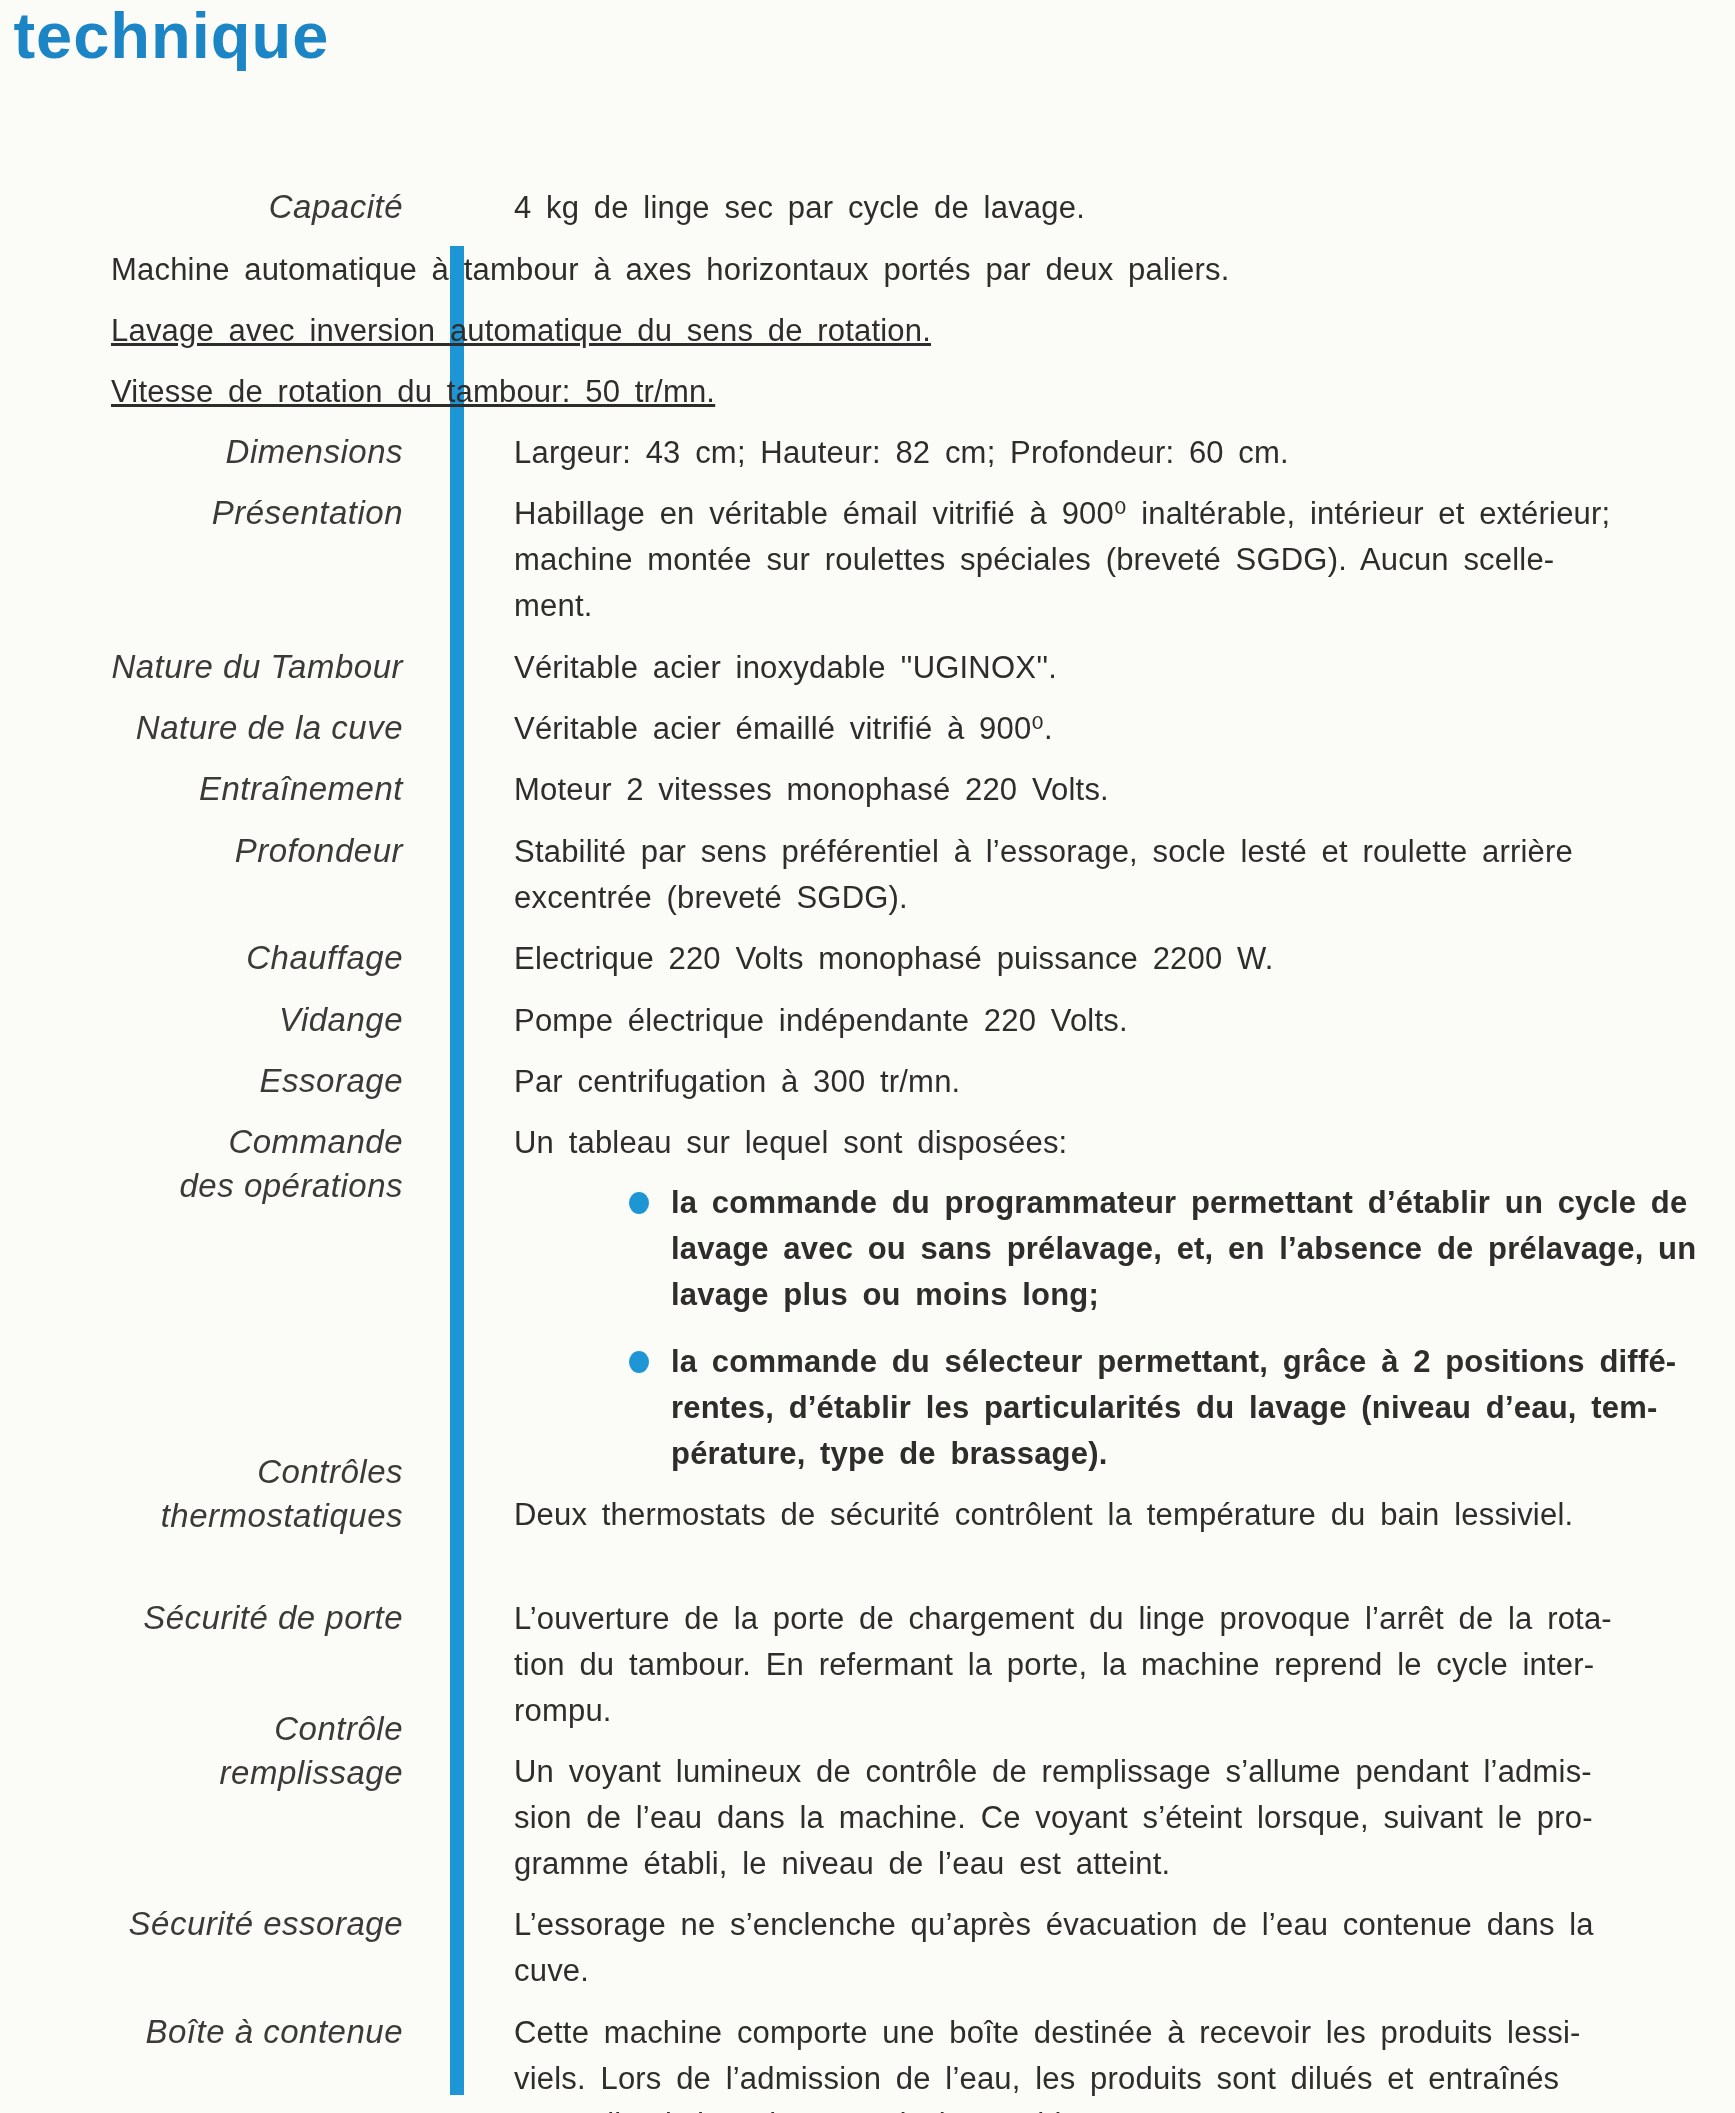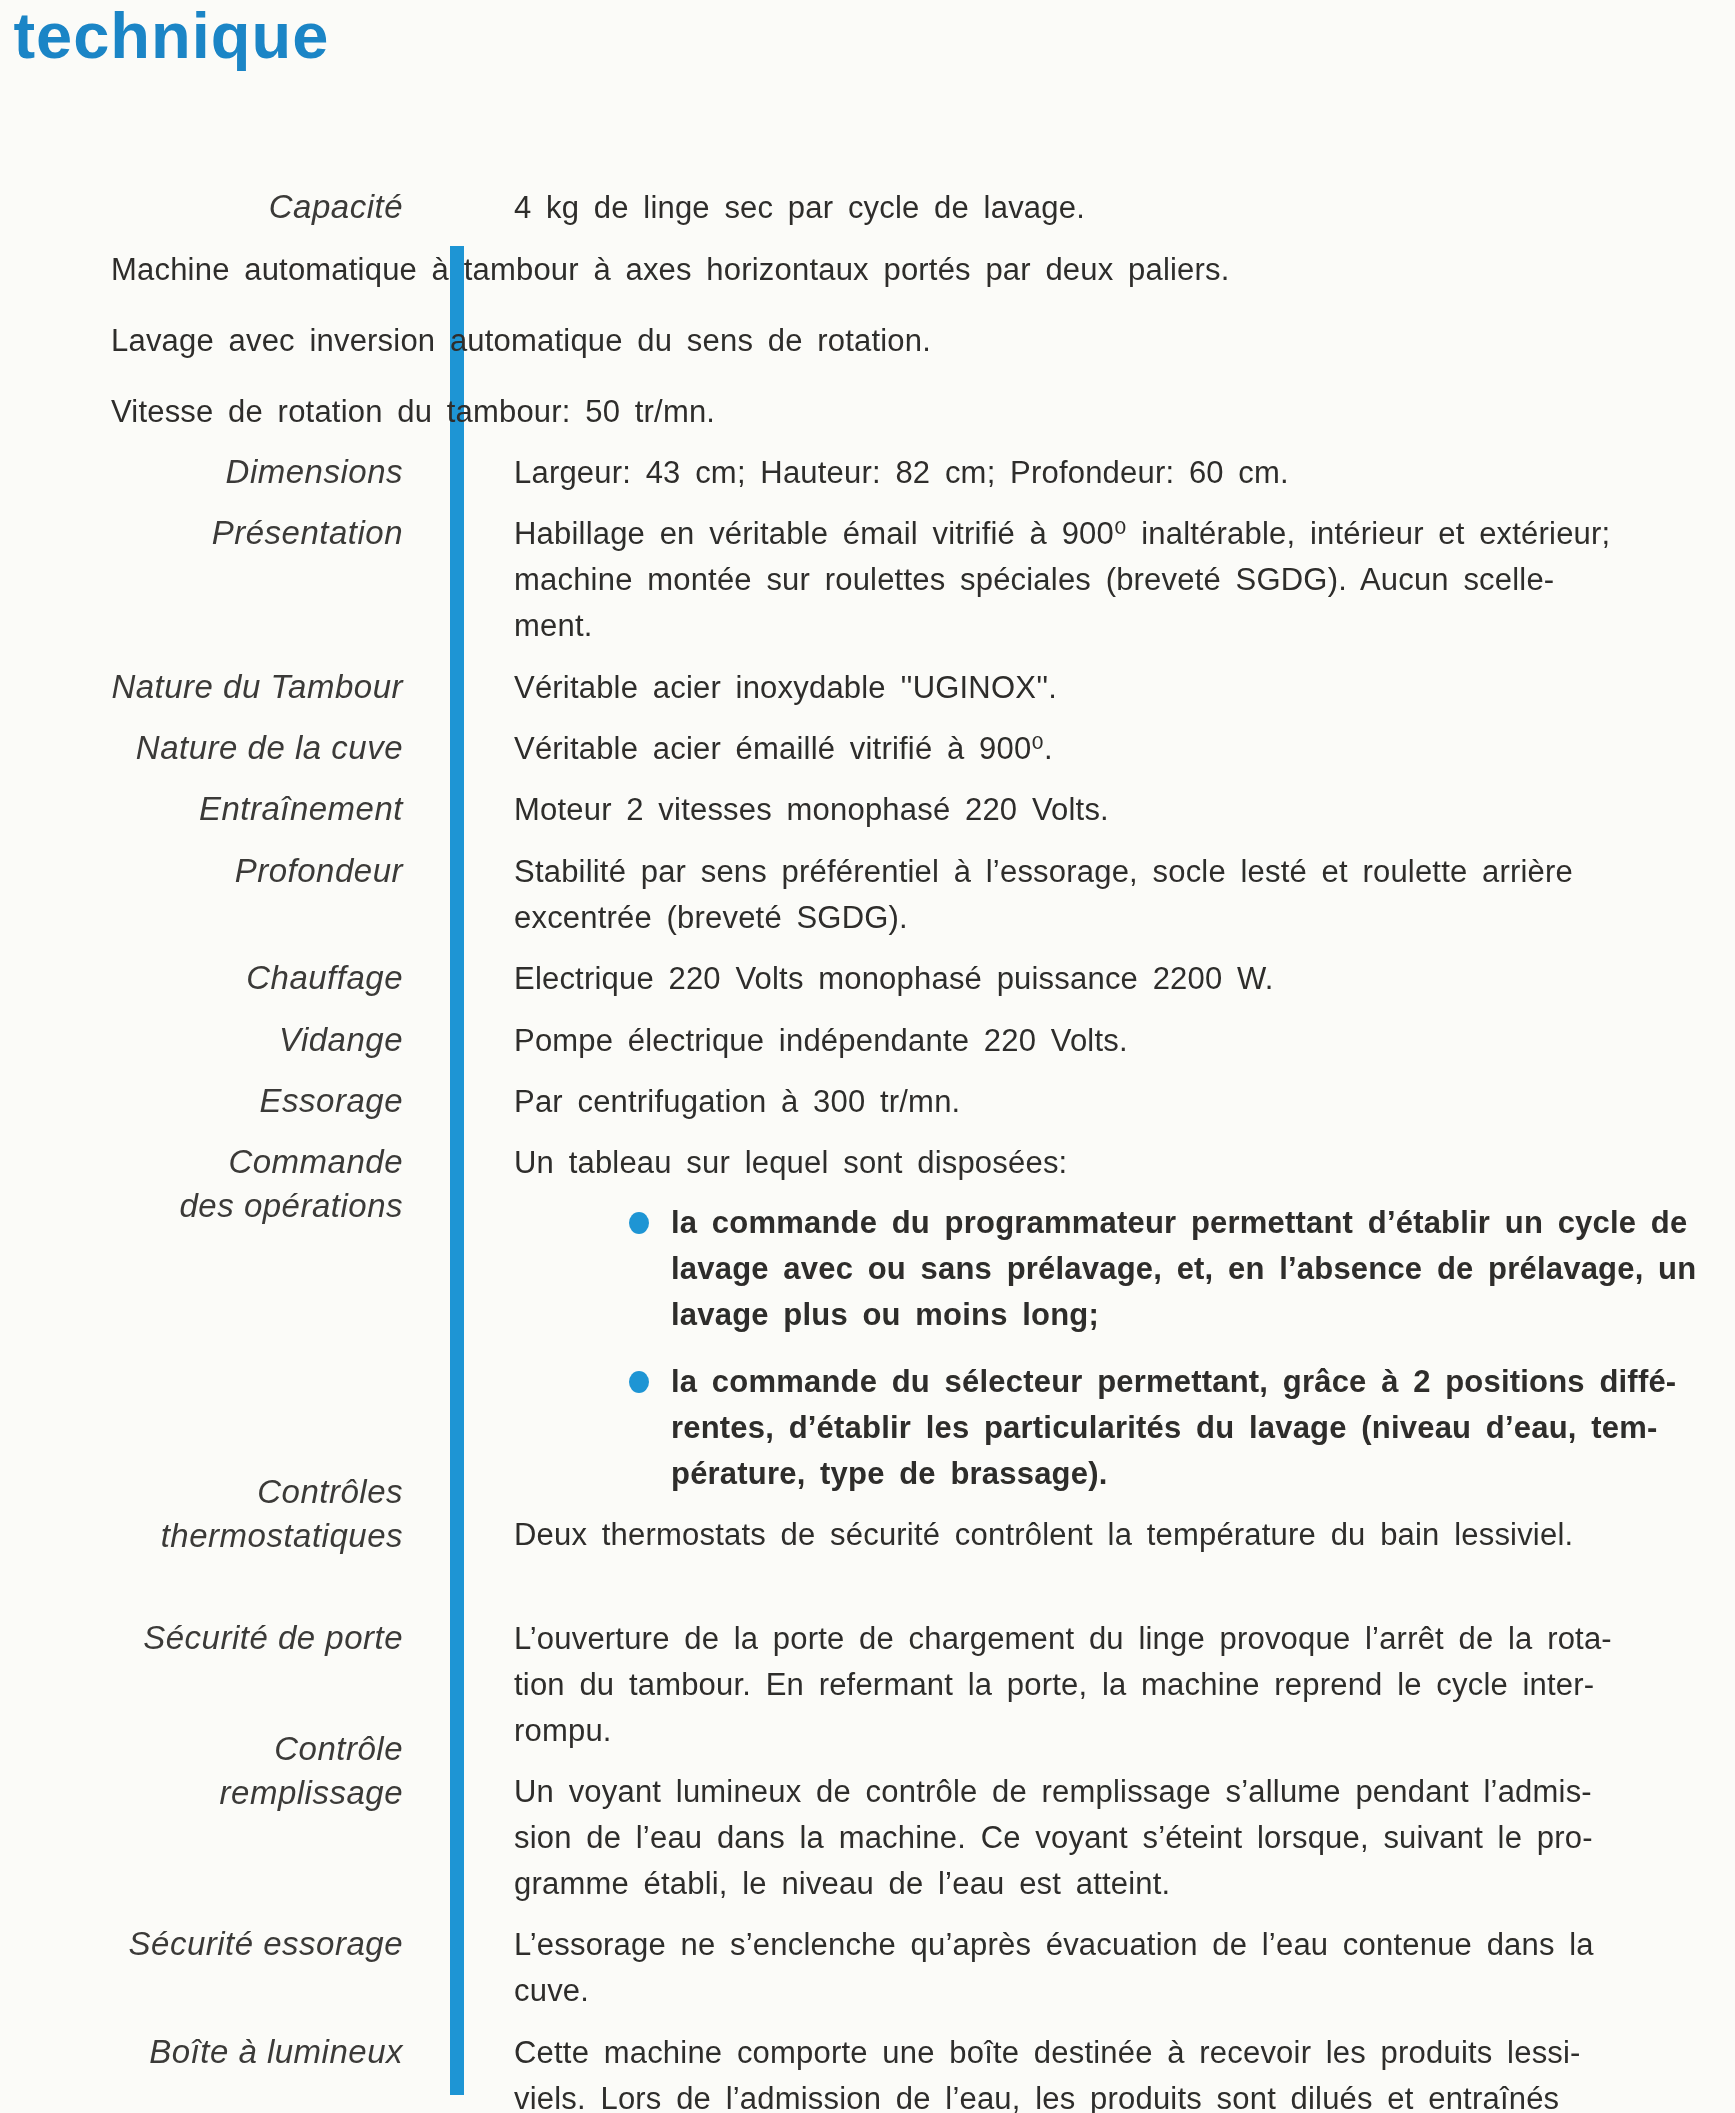--- a/index.html
+++ b/index.html
@@ -43,21 +43,21 @@
   .row-label.shift-up { transform:translateY(-42px); }
   .content-col { flex:1; padding-left:111px; min-width:0; }
   .para {
     margin:0;
     font-size:31px;
     line-height:46px;
     letter-spacing:0.2px;
     word-spacing:5.8px;
     white-space:pre-line;
   }
-  .para + .para { margin-top:25px; }
+  .para + .para { margin-top:15px;text-decoration:underline; }
   .bullet-list { margin-top:13.4px; padding-left:115px;font-weight:bold; }
   .bullet-item { display:flex; }
   .bullet-item + .bullet-item { margin-top:21px; }
   .bullet-dot {
     flex:0 0 auto;
     width:20px; height:22px;
     border-radius:50%;
     background:#1e95d4;
     margin:12.5px 22px 0 0;
   }
@@ -234,21 +234,21 @@
       <div class="row-label">Sécurité essorage</div>
     </div>
     <div class="content-col">
         <p class="para">L’essorage ne s’enclenche qu’après évacuation de l’eau contenue dans la
 cuve.</p>
       </div>
   </div>
 
   <div class="row">
     <div class="label-col">
-      <div class="row-label">Boîte à lumineux</div>
+      <div class="row-label">Boîte à contenue</div>
     </div>
     <div class="content-col">
         <p class="para">Cette machine comporte une boîte destinée à recevoir les produits lessi-
 viels. Lors de l’admission de l’eau, les produits sont dilués et entraînés
 par celle-ci dans la cuve de la machine.</p>
       </div>
   </div>
 </div>
 
 

